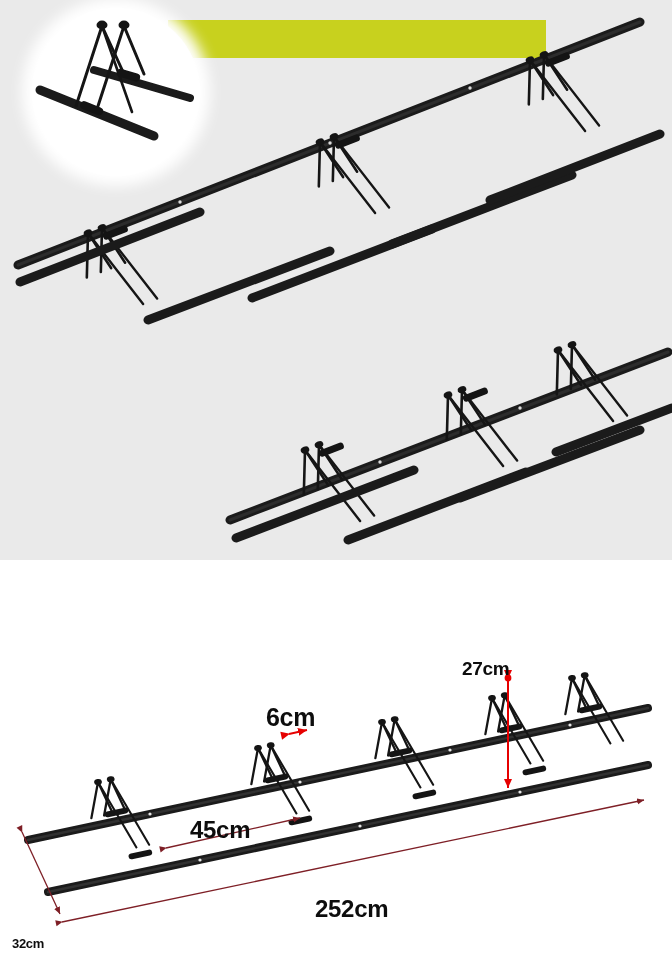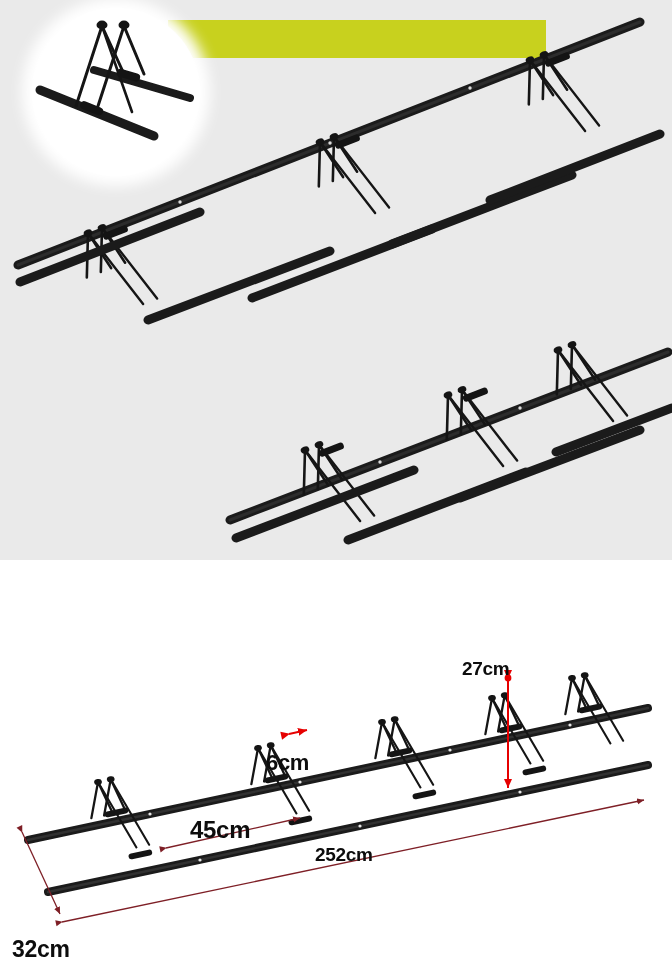--- a/index.html
+++ b/index.html
@@ -52,24 +52,24 @@
 
   .dim-label {
     position:absolute;
     font-family:"Liberation Sans", sans-serif;
     font-weight:bold;
     color:#0d0d0d;
     white-space:nowrap;
     letter-spacing:-0.3px;
   }
   #label-27 { left:462px; top:658px; font-size:19px; }
-  #label-6  { left:266px; top:750px; font-size:22px; }
+  #label-6  { left:266px; top:703px; font-size:25px; }
   #label-45 { left:190px; top:816px; font-size:24px; }
-  #label-252{ left:315px; top:844px; font-size:19px; }
-  #label-32 { left:12px;  top:936px; font-size:23px; }
+  #label-252{ left:315px; top:895px; font-size:24px; }
+  #label-32 { left:12px;  top:936px; font-size:13px; }
 
   #footer-strip {
     position:absolute;
     left:0; top:958px;
     width:672px; height:12px;
     background:#ffffff;
     overflow:hidden;
   }
   #footer-text {
     position:absolute;

